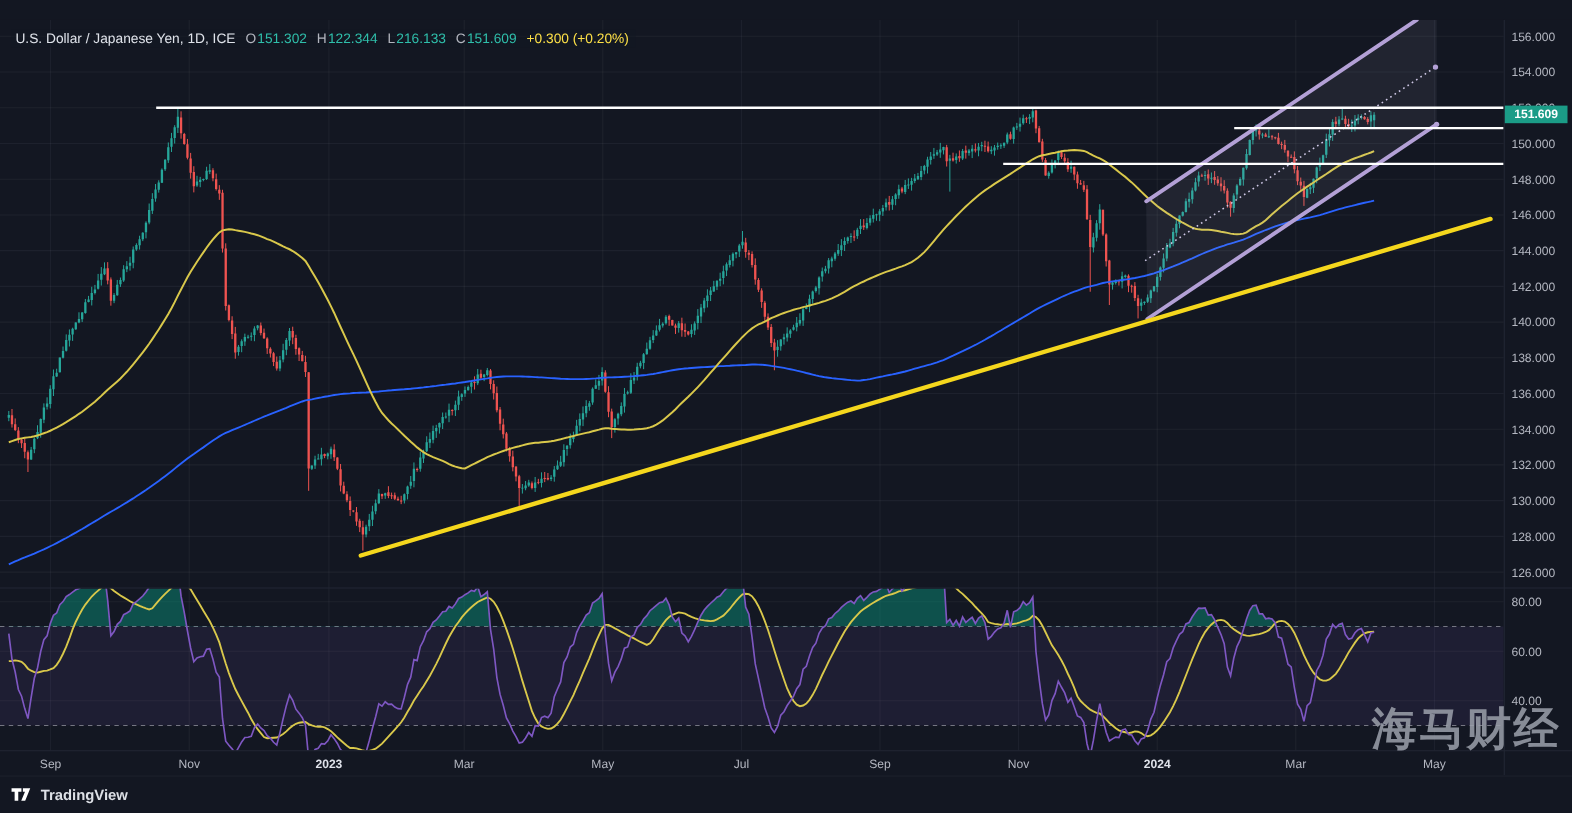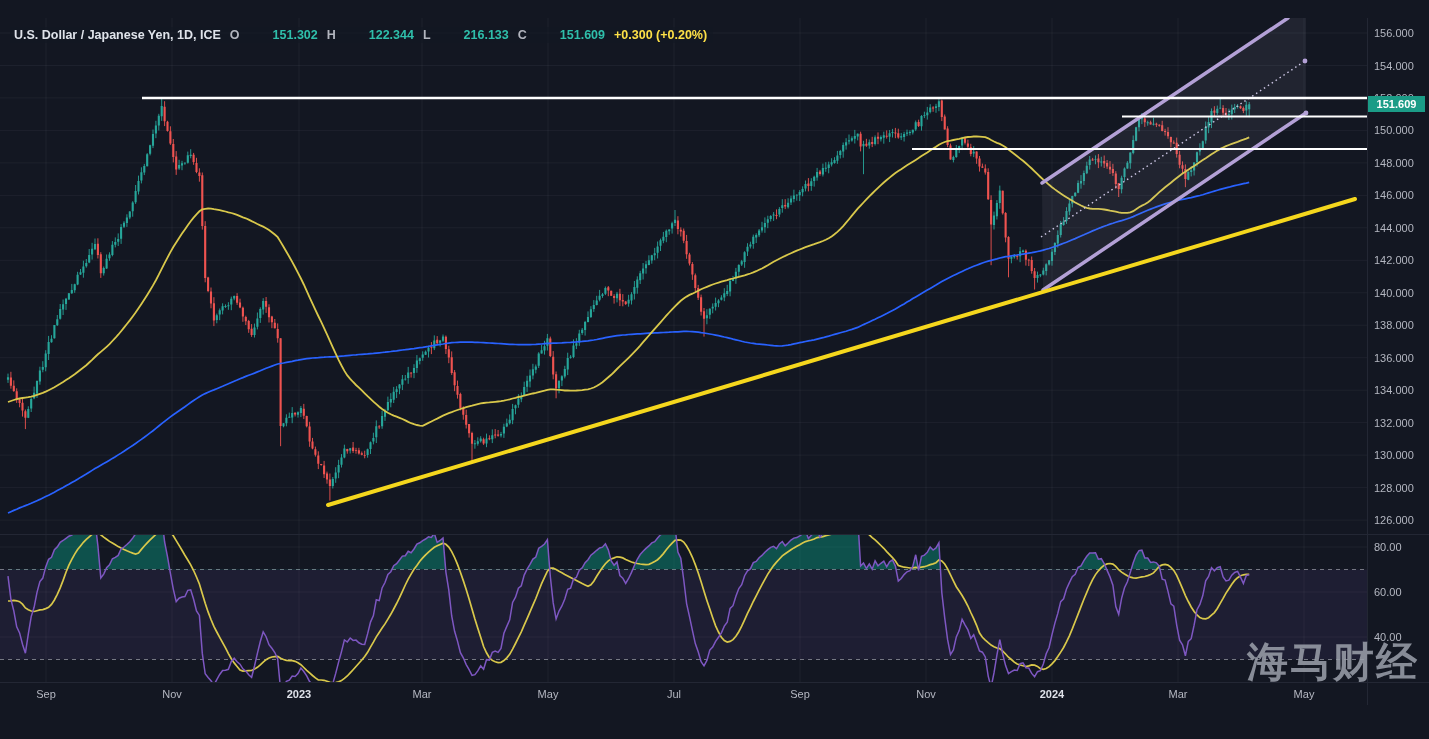--- a/index.html
+++ b/index.html
@@ -2,24 +2,24 @@
 <html><head>
 <meta charset="utf-8">
 <style>
   html,body{margin:0;padding:0;background:#131722;}
   .app{position:relative;width:1429px;height:739px;background:#131722;overflow:hidden;
        font-family:"Liberation Sans",sans-serif;-webkit-font-smoothing:antialiased;}
   .topbar{position:absolute;top:0;left:0;right:0;height:18px;background:#11141d;
           font-size:11px;font-weight:bold;color:#e9ebf1;padding:3px 0 0 10px;box-sizing:border-box;}
   .chart-wrap{position:absolute;top:18px;left:0;width:1429px;height:687px;}
   .legend{position:absolute;top:9px;left:10px;display:flex;align-items:center;gap:9px;
-          font-size:12.5px;color:#d6dae2;background:rgba(19,23,34,.55);padding:1px 6px 1px 4px;font-weight:bold;}
+          font-size:12.5px;color:#d6dae2;background:rgba(19,23,34,.55);padding:1px 6px 1px 4px;}
   .legend .sym{color:#dfe3ea;}
   .legend .k{color:#b2b5be;margin-right:1px;}
-  .legend .v{color:#2fbfab;margin-left:32px;}
+  .legend .v{color:#2fbfab;}
   .legend .chg{color:#fde047;}
   .price-badge{position:absolute;top:78px;left:1368px;width:57px;height:16px;background:#1b9c87;
                color:#fff;font-size:11px;font-weight:bold;display:flex;align-items:center;
                justify-content:center;z-index:5;}
   .wm1{position:absolute;top:640px;right:10px;z-index:9;font-size:41px;font-weight:bold;
        line-height:1.08;color:rgba(156,161,172,.85);letter-spacing:2px;}
   .wm2{position:absolute;top:700px;right:10px;z-index:9;font-size:28px;font-weight:bold;
        color:#2b6bd7;letter-spacing:9px;text-shadow:0 0 3px rgba(255,255,255,.35);}
   .bottombar{position:absolute;top:705px;left:0;right:0;bottom:0;background:#131722;
              border-top:1px solid #1d212c;display:flex;align-items:center;gap:8px;padding-left:10px;}
@@ -150,14 +150,21 @@
       <span class="chg">+0.300 (+0.20%)</span>
     </div>
 
     <div class="price-badge">
       <span>151.609</span>
     </div>
   </div>
 
   <div class="wm1">海马财经</div>
 
+  <div class="bottombar">
+    <svg width="19" height="15" viewBox="0 0 19 15">
+      <path d="M0.5,1.5 h9 v3.2 h-2.9 v8.3 h-3.3 v-8.3 h-2.8 z" fill="#ffffff"></path>
+      <path d="M10.8,1.5 h6.7 l-4.6,11.5 h-3.6 l3.4,-8.3 h-1.9 z" fill="#ffffff"></path>
+    </svg>
+    <span class="tvword">TradingView</span>
+  </div>
 
 </div>
 
 </body></html>

